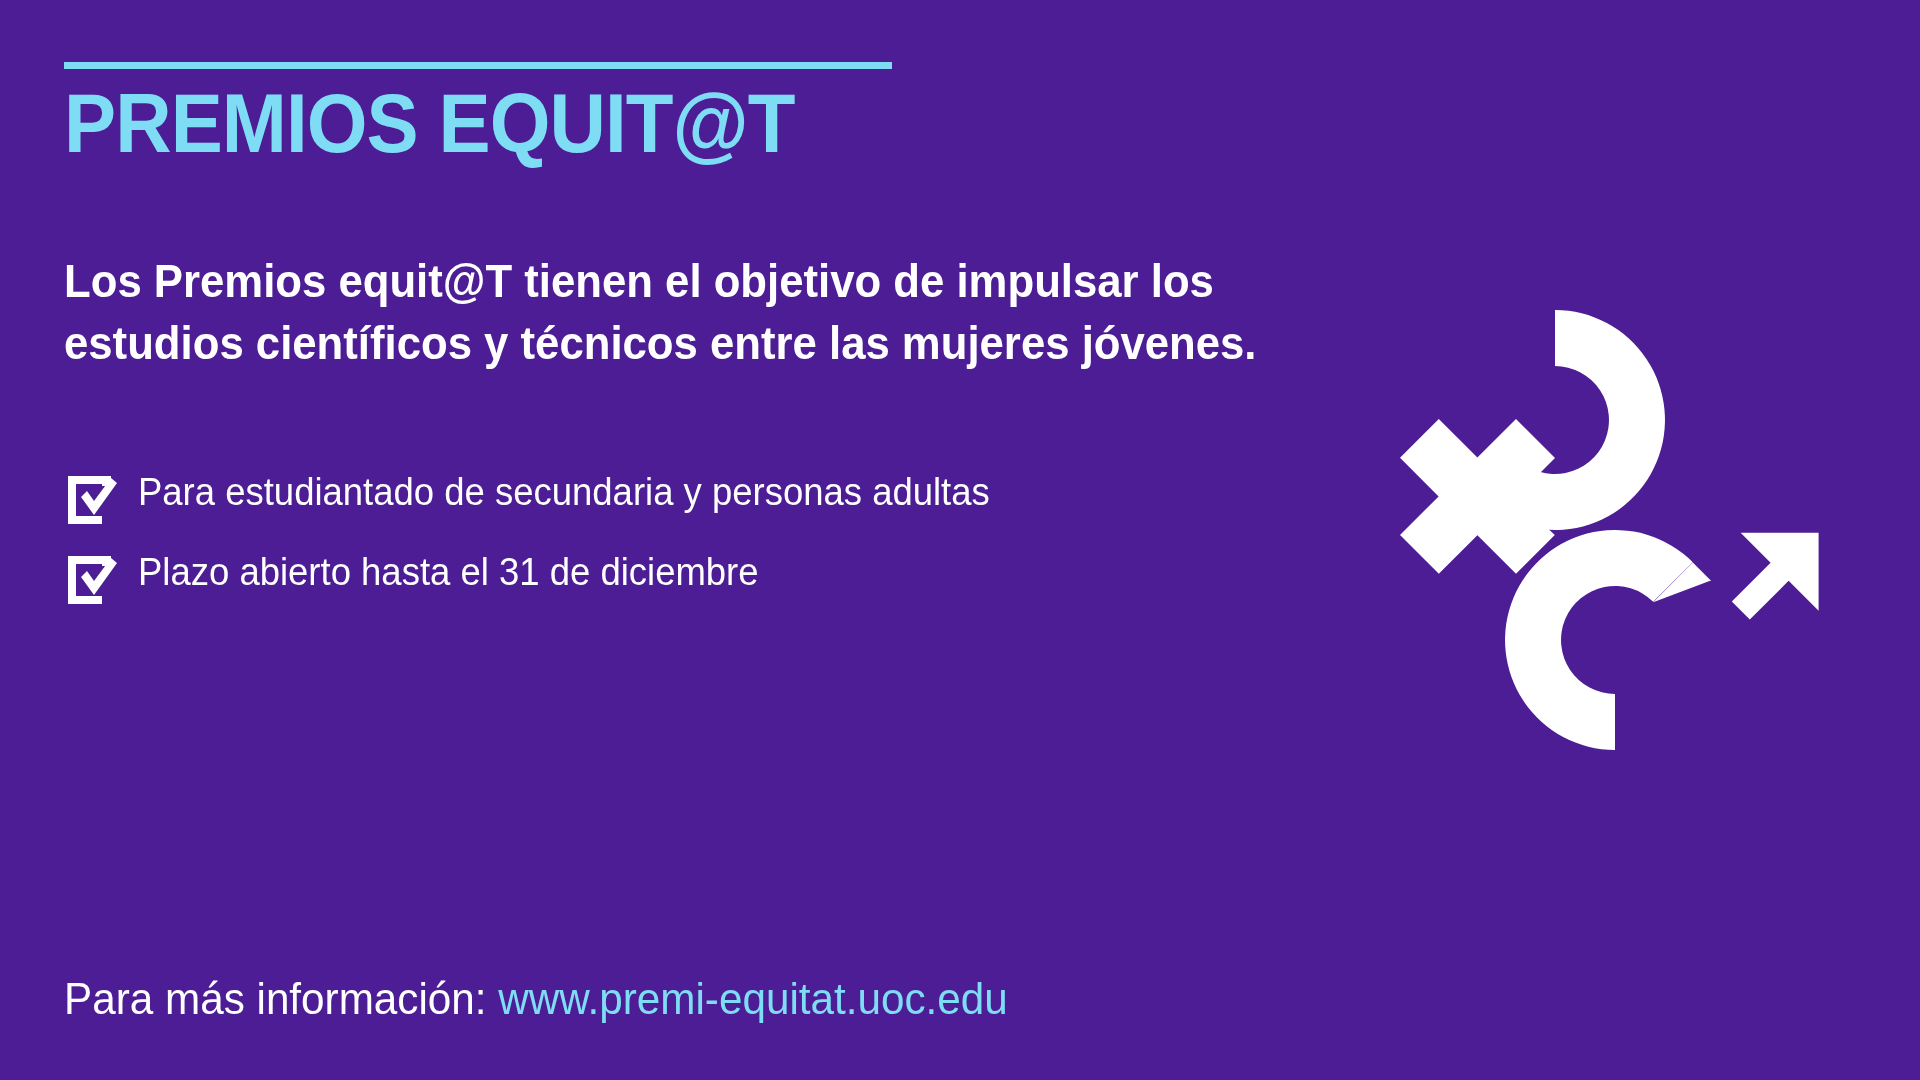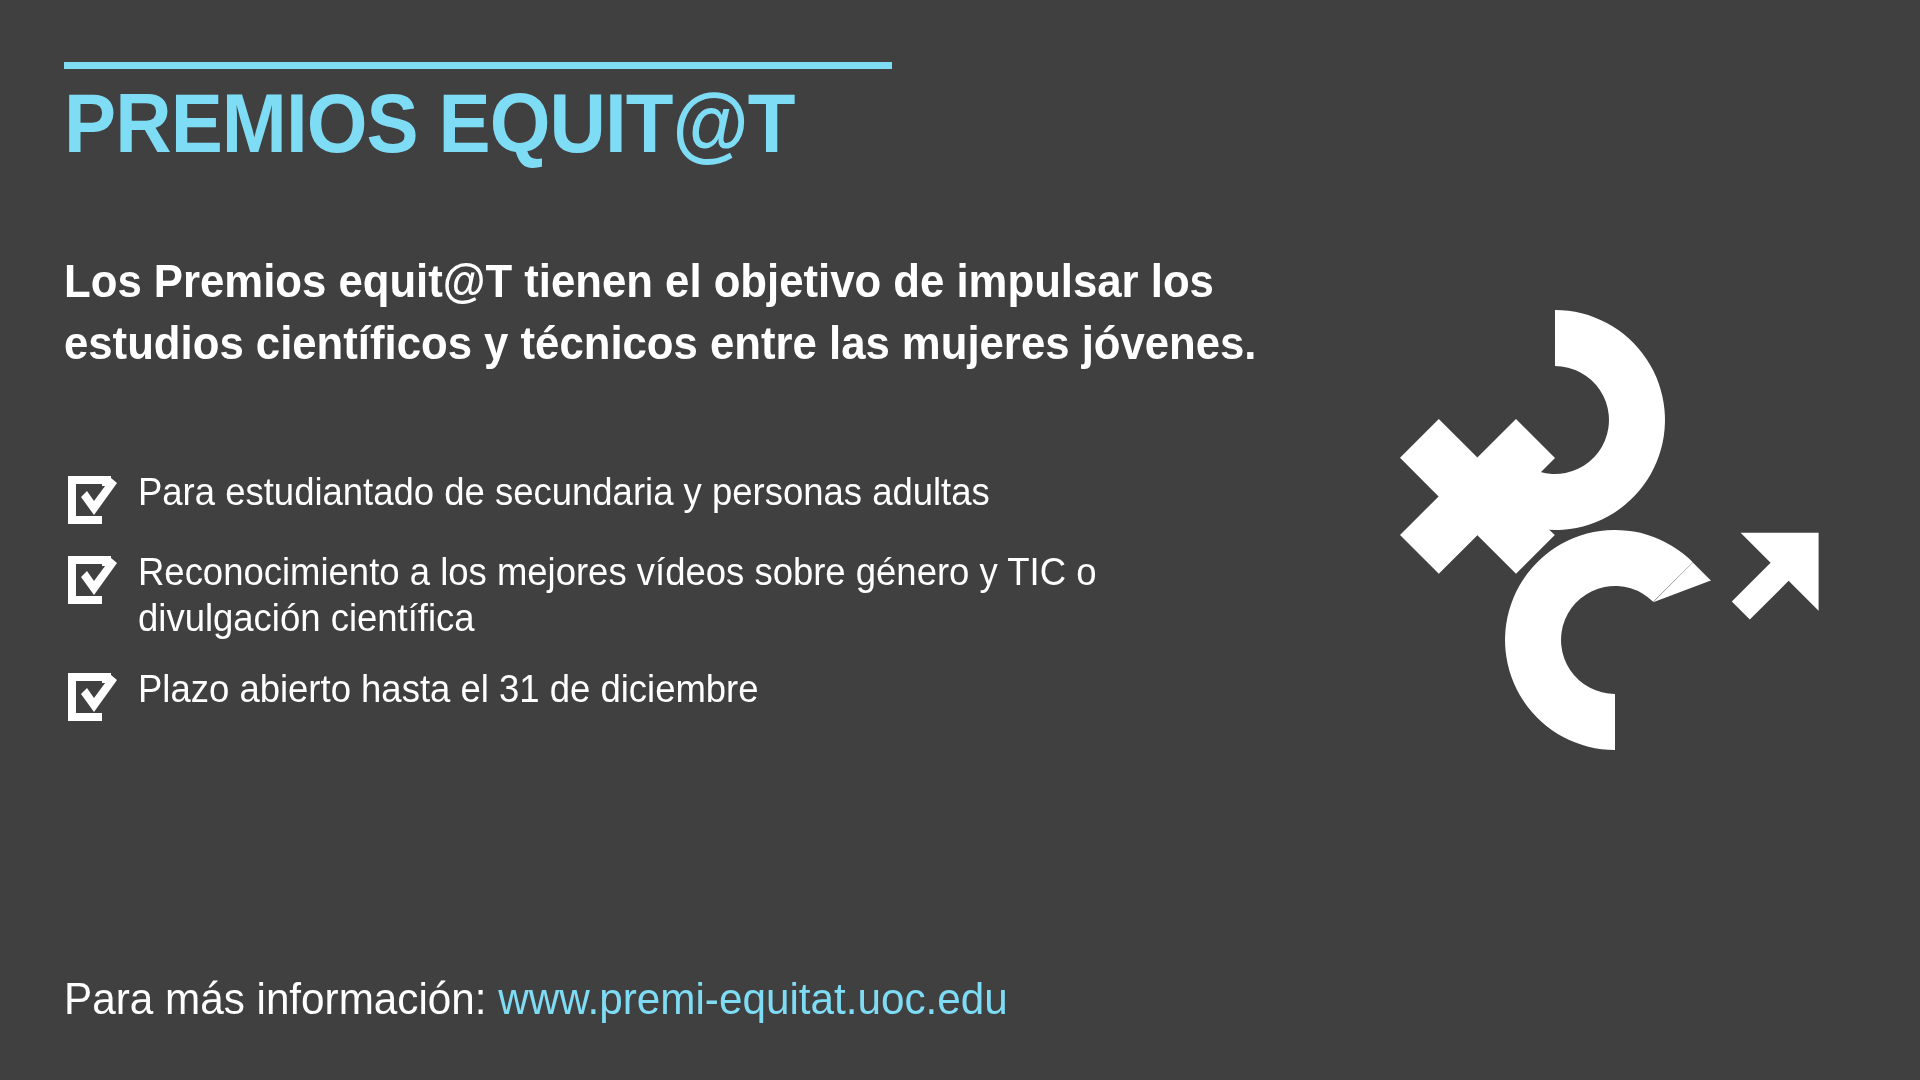--- a/index.html
+++ b/index.html
@@ -9,21 +9,21 @@
   body {
     width: 1920px;
     height: 1080px;
     overflow: hidden;
     font-family: "Liberation Sans", sans-serif;
   }
   #poster {
     position: relative;
     width: 1920px;
     height: 1080px;
-    background: #404040;
+    background: #4c1d95;
     overflow: hidden;
   }
 
   
   #title-block {
     position: absolute;
     left: 64px;
     top: 62px;
     width: 840px;
   }
@@ -68,20 +68,21 @@
   #bullet-list {
     position: absolute;
     left: 62px;
     top: 470px;
     width: 1270px;
   }
   .bullet-row {
     display: flex;
     align-items: flex-start;
     margin-bottom: 26px;
+    text-align: center;
   }
   .bullet-row:last-child { margin-bottom: 0; }
 
   .check-icon {
     flex: 0 0 auto;
     width: 56px;
     height: 52px;
     margin-right: 20px;
     margin-top: 2px;
     position: relative;
@@ -155,30 +156,20 @@
       <span class="check-icon">
         <svg viewBox="0 0 56 52" xmlns="http://www.w3.org/2000/svg">
           <path d="M6 4 H40 V12 H14 V44 H40 V52 H6 Z" fill="#ffffff"></path>
           <path d="M40 4 H49 V14 H40 Z" fill="#ffffff"></path>
           <path d="M19 25 L25 19 L32 29 L49 6 L55 11 L32 43 Z" fill="#ffffff"></path>
         </svg>
       </span>
       <span class="bullet-text">Para estudiantado de secundaria y personas adultas</span>
     </div>
 
-    <div class="bullet-row">
-      <span class="check-icon">
-        <svg viewBox="0 0 56 52" xmlns="http://www.w3.org/2000/svg">
-          <path d="M6 4 H40 V12 H14 V44 H40 V52 H6 Z" fill="#ffffff"></path>
-          <path d="M40 4 H49 V14 H40 Z" fill="#ffffff"></path>
-          <path d="M19 25 L25 19 L32 29 L49 6 L55 11 L32 43 Z" fill="#ffffff"></path>
-        </svg>
-      </span>
-      <span class="bullet-text">Reconocimiento a los mejores vídeos sobre género y TIC o divulgación científica</span>
-    </div>
 
 
     <div class="bullet-row">
       <span class="check-icon">
         <svg viewBox="0 0 56 52" xmlns="http://www.w3.org/2000/svg">
           <path d="M6 4 H40 V12 H14 V44 H40 V52 H6 Z" fill="#ffffff"></path>
           <path d="M40 4 H49 V14 H40 Z" fill="#ffffff"></path>
           <path d="M19 25 L25 19 L32 29 L49 6 L55 11 L32 43 Z" fill="#ffffff"></path>
         </svg>
       </span>

